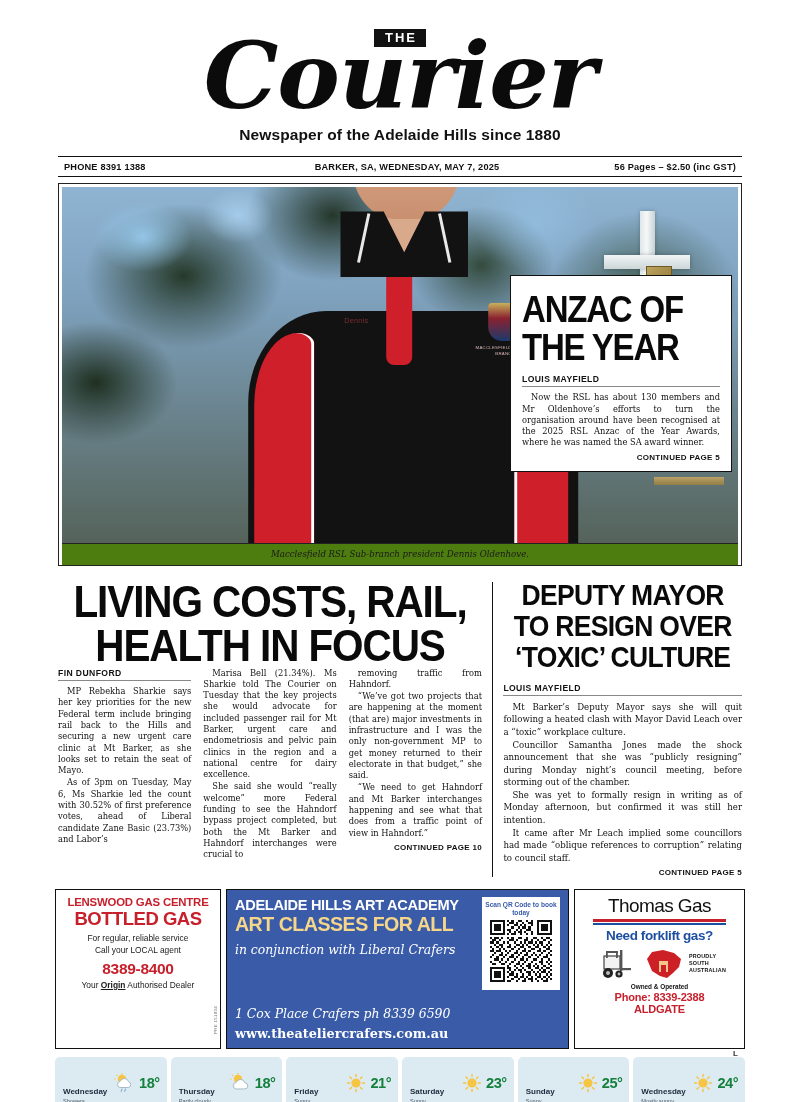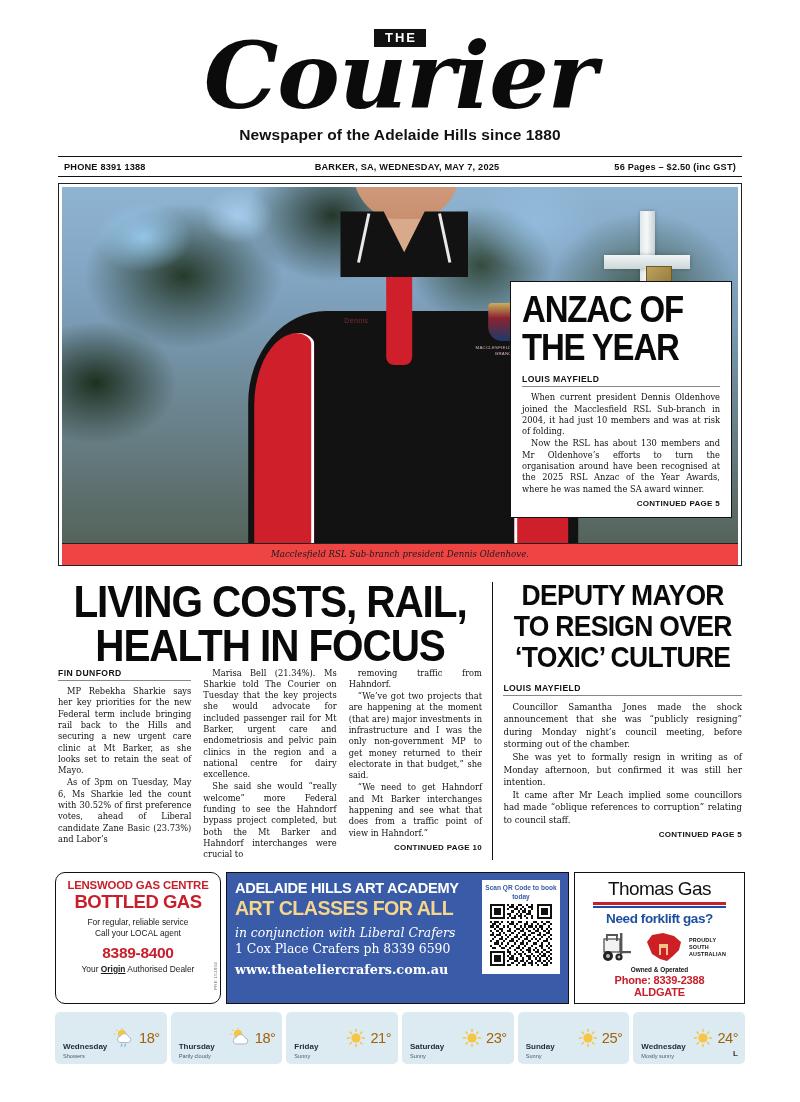--- a/index.html
+++ b/index.html
@@ -141,21 +141,21 @@
     text-align:center; letter-spacing:.2px; line-height:1.35;
   }
   .name-embroidery {
     position:absolute; left: 96px; top: 122px; z-index:4;
     font-family:"Liberation Sans", sans-serif; font-size:7px; color:#7e2d33; letter-spacing:.4px;
   }
   .caption-bar {
     border-top: 1.2px solid #222;
     text-align:center; padding: 5px 0 6px 0;
     font-family:"DejaVu Serif", serif; font-style: italic;
-    font-size: 8.6px; color:#1a1a1a; background:#ef4444;
+    font-size: 8.6px; color:#1a1a1a; background:#4d7c0f;
   }
 
   
   .lower { display:flex; margin: 14px 58px 0 58px; }
   .left-block { width: 434px; padding-right: 10px; }
   .vdivide { width: 1.4px; background:#111; margin: 2px 10px 0 0; align-self: stretch; }
   .right-block { flex:1; }
 
   .headline-main {
     font-family:"Liberation Sans", sans-serif; font-weight:700;
@@ -189,38 +189,38 @@
   .continued {
     font-family:"Liberation Sans", sans-serif; font-weight:700;
     font-size: 8px; letter-spacing:.3px; text-align:right;
     margin-top: 4px; color:#111;
   }
   .side-body { margin-top: 18px; }
 
   
   .ads { display:flex; margin: 12px 55px 0 55px; gap: 5px; align-items: stretch; }
   .ad { border: 1.2px solid #111; background:#fff; position:relative; }
-  .ad-lenswood { width: 172px; padding: 6px 6px 5px 6px; text-align:center;border-radius:10px; }
+  .ad-lenswood { width: 172px; padding: 6px 6px 5px 6px; text-align:center; }
   .lw-t1 { font-family:"Liberation Sans", sans-serif; font-weight:700; font-size:11.4px; color:#c7202c; letter-spacing:-.2px; }
   .lw-t2 { font-family:"Liberation Sans", sans-serif; font-weight:700; font-size:18.5px; color:#c7202c; line-height:1.05; margin-top:1px; letter-spacing:-.5px;}
   .lw-t3 { font-family:"Liberation Sans", sans-serif; font-size:8.4px; color:#1a1a1a; margin-top:5px; line-height:1.35;}
   .lw-t4 { font-family:"Liberation Sans", sans-serif; font-weight:700; font-size:15.5px; color:#c7202c; margin-top:4px; letter-spacing:-.3px;}
   .lw-t5 { font-family:"Liberation Sans", sans-serif; font-size:8.4px; color:#1a1a1a; margin-top:2px;}
   .lw-t5 b { text-decoration: underline; }
   .adcode {
     position:absolute; right: 2px; bottom: 14px;
     writing-mode: vertical-rl; transform: rotate(180deg);
     font-family:"Liberation Sans", sans-serif; font-size:4.4px; color:#777; letter-spacing:.3px;
   }
   .ad-art { width: 356px; background:#3a5ca8; display:flex; padding: 7px 8px; gap:7px; }
   .art-left { flex:1; }
   .art-t1 { font-family:"Liberation Sans", sans-serif; font-weight:700; font-size:14.6px; color:#ffffff; letter-spacing:-.3px; line-height:1.12;}
   .art-t2 { font-family:"Liberation Sans", sans-serif; font-weight:700; font-size:19.6px; color:#f5d68a; letter-spacing:-.5px; line-height:1.1; margin-top:1px;}
   .art-t3 { font-family:"DejaVu Serif", serif; font-style:italic; font-size:12.4px; color:#fff; margin-top:6px; line-height:1.3;}
-  .art-t4 { font-family:"DejaVu Serif", serif; font-size:12.4px; color:#fff; line-height:1.3;}
+  .art-t4 { font-family:"DejaVu Serif", serif; font-style:italic; font-size:12.4px; color:#fff; line-height:1.3;margin-top:48px;}
   .art-t5 { font-family:"DejaVu Serif", serif; font-weight:700; font-size:12.8px; color:#fff; margin-top:4px;}
   .qr-box { width: 78px; background:#fff; padding: 4px 3px; text-align:center; align-self:flex-start; }
   .qr-cap { font-family:"Liberation Sans", sans-serif; font-weight:700; font-size:6.6px; color:#3a5ca8; line-height:1.25; }
   .qr-code { width: 62px; height: 62px; margin: 3px auto 0 auto; }
   .ad-thomas { width: 172px; padding: 5px 18px; text-align:center; }
   .tg-t1 { font-family:"Liberation Sans", sans-serif; font-size:19px; color:#111; letter-spacing:-.6px; }
   .tg-rule { height:3px; background:#c7202c; margin:2px 0 1px 0;}
   .tg-rule2 { height:2px; background:#1d4fa0; margin-bottom:3px;}
   .tg-t2 { font-family:"Liberation Sans", sans-serif; font-weight:700; font-size:13.5px; color:#1d4fa0; letter-spacing:-.4px;}
   .tg-mid { display:flex; align-items:center; justify-content:center; gap:4px; margin:4px 0 2px 0;}
@@ -233,21 +233,21 @@
   .weather { display:flex; margin: 8px 55px 0 55px; gap: 4px; }
   .wx {
     flex:1; background:#dceaf2; border-radius: 5px;
     padding: 5px 7px 5px 8px; display:flex; align-items:center; gap:2px;
     min-height: 31px;
   }
   .wx-names { flex:1; }
   .wx-day { font-family:"Liberation Sans", sans-serif; font-weight:700; font-size:8px; color:#1a2b3c; line-height:1.1;margin-top:26px;}
   .wx-cond { font-family:"Liberation Sans", sans-serif; font-size:5.6px; color:#4a5c6b; margin-top:1px;}
   .wx-icon { width: 22px; height: 20px; position:relative; margin: 0 1px; flex: none; }
-  .wx-temp { font-family:"Liberation Sans", sans-serif; font-weight:400; font-size:14.6px; color:#a16207; letter-spacing:-.5px;}
+  .wx-temp { font-family:"Liberation Sans", sans-serif; font-weight:700; font-size:14.6px; color:#15803d; letter-spacing:-.5px;}
   .corner-mark { position:absolute; right: 62px; bottom: 44px; font-family:"Liberation Sans", sans-serif; font-weight:700; font-size:8px; color:#333; }
 </style>
 </head>
 <body>
 
 <div class="page">
 
   <div class="masthead">
     <div class="the-badge">THE</div>
     <div class="nameplate">Courier</div>
@@ -276,30 +276,29 @@
 
         <div class="neck"></div>
         <div class="torso"></div>
         <div class="placket"></div>
         <div class="collar"></div>
         <div class="name-embroidery">Dennis</div>
         <div class="badge-crest"></div>
         <div class="badge-text">MACCLESFIELD RSL SUB-BRANCH</div>
       </div>
 
-      <div style="position:absolute; right:6px; top:94px; width:222px; background:#fff; border:1.5px solid #111; padding:10px 11px 9px 11px;">
+      <div style="position:absolute; right:6px; top:88px; width:222px; background:#fff; border:1.5px solid #111; padding:16px 11px 9px 11px;">
         <div style="font-family:'Liberation Sans',sans-serif;font-weight:700;font-size:33px;line-height:.96;letter-spacing:-1.2px;color:#0a0a0a;transform:scaleY(1.12);transform-origin:top left;">
           <div>ANZAC OF</div>
           <div style="margin-top:2px;">THE YEAR</div>
         </div>
         <div style="margin-top:16px;">
           <span class="byline">LOUIS MAYFIELD</span>
         </div>
         <div class="body-text">
-          <p>When current president Dennis Oldenhove joined the Macclesfield RSL Sub-branch in 2004, it had just 10 members and was at risk of folding.</p>
           <p>Now the RSL has about 130 members and Mr Oldenhove’s efforts to turn the organisation around have been recognised at the 2025 RSL Anzac of the Year Awards, where he was named the SA award winner.</p>
         </div>
         <div class="continued">CONTINUED PAGE 5</div>
       </div>
     </div>
     <div class="caption-bar">Macclesfield RSL Sub-branch president Dennis Oldenhove.</div>
   </div>
 
   <div class="lower">
 
@@ -338,20 +337,21 @@
 
     <div class="right-block">
       <div class="headline-side">
         <div>DEPUTY MAYOR</div>
         <div>TO RESIGN OVER</div>
         <div>‘TOXIC’ CULTURE</div>
       </div>
       <div class="side-body">
         <span class="byline">LOUIS MAYFIELD</span>
         <div class="body-text side">
+          <p>Mt Barker’s Deputy Mayor says she will quit following a heated clash with Mayor David Leach over a “toxic” workplace culture.</p>
           <p>Councillor Samantha Jones made the shock announcement that she was “publicly resigning” during Monday night’s council meeting, before storming out of the chamber.</p>
           <p>She was yet to formally resign in writing as of Monday afternoon, but confirmed it was still her intention.</p>
           <p>It came after Mr Leach implied some councillors had made “oblique references to corruption” relating to council staff.</p>
         </div>
         <div class="continued">CONTINUED PAGE 5</div>
       </div>
     </div>
   </div>
 
   <div class="ads">

